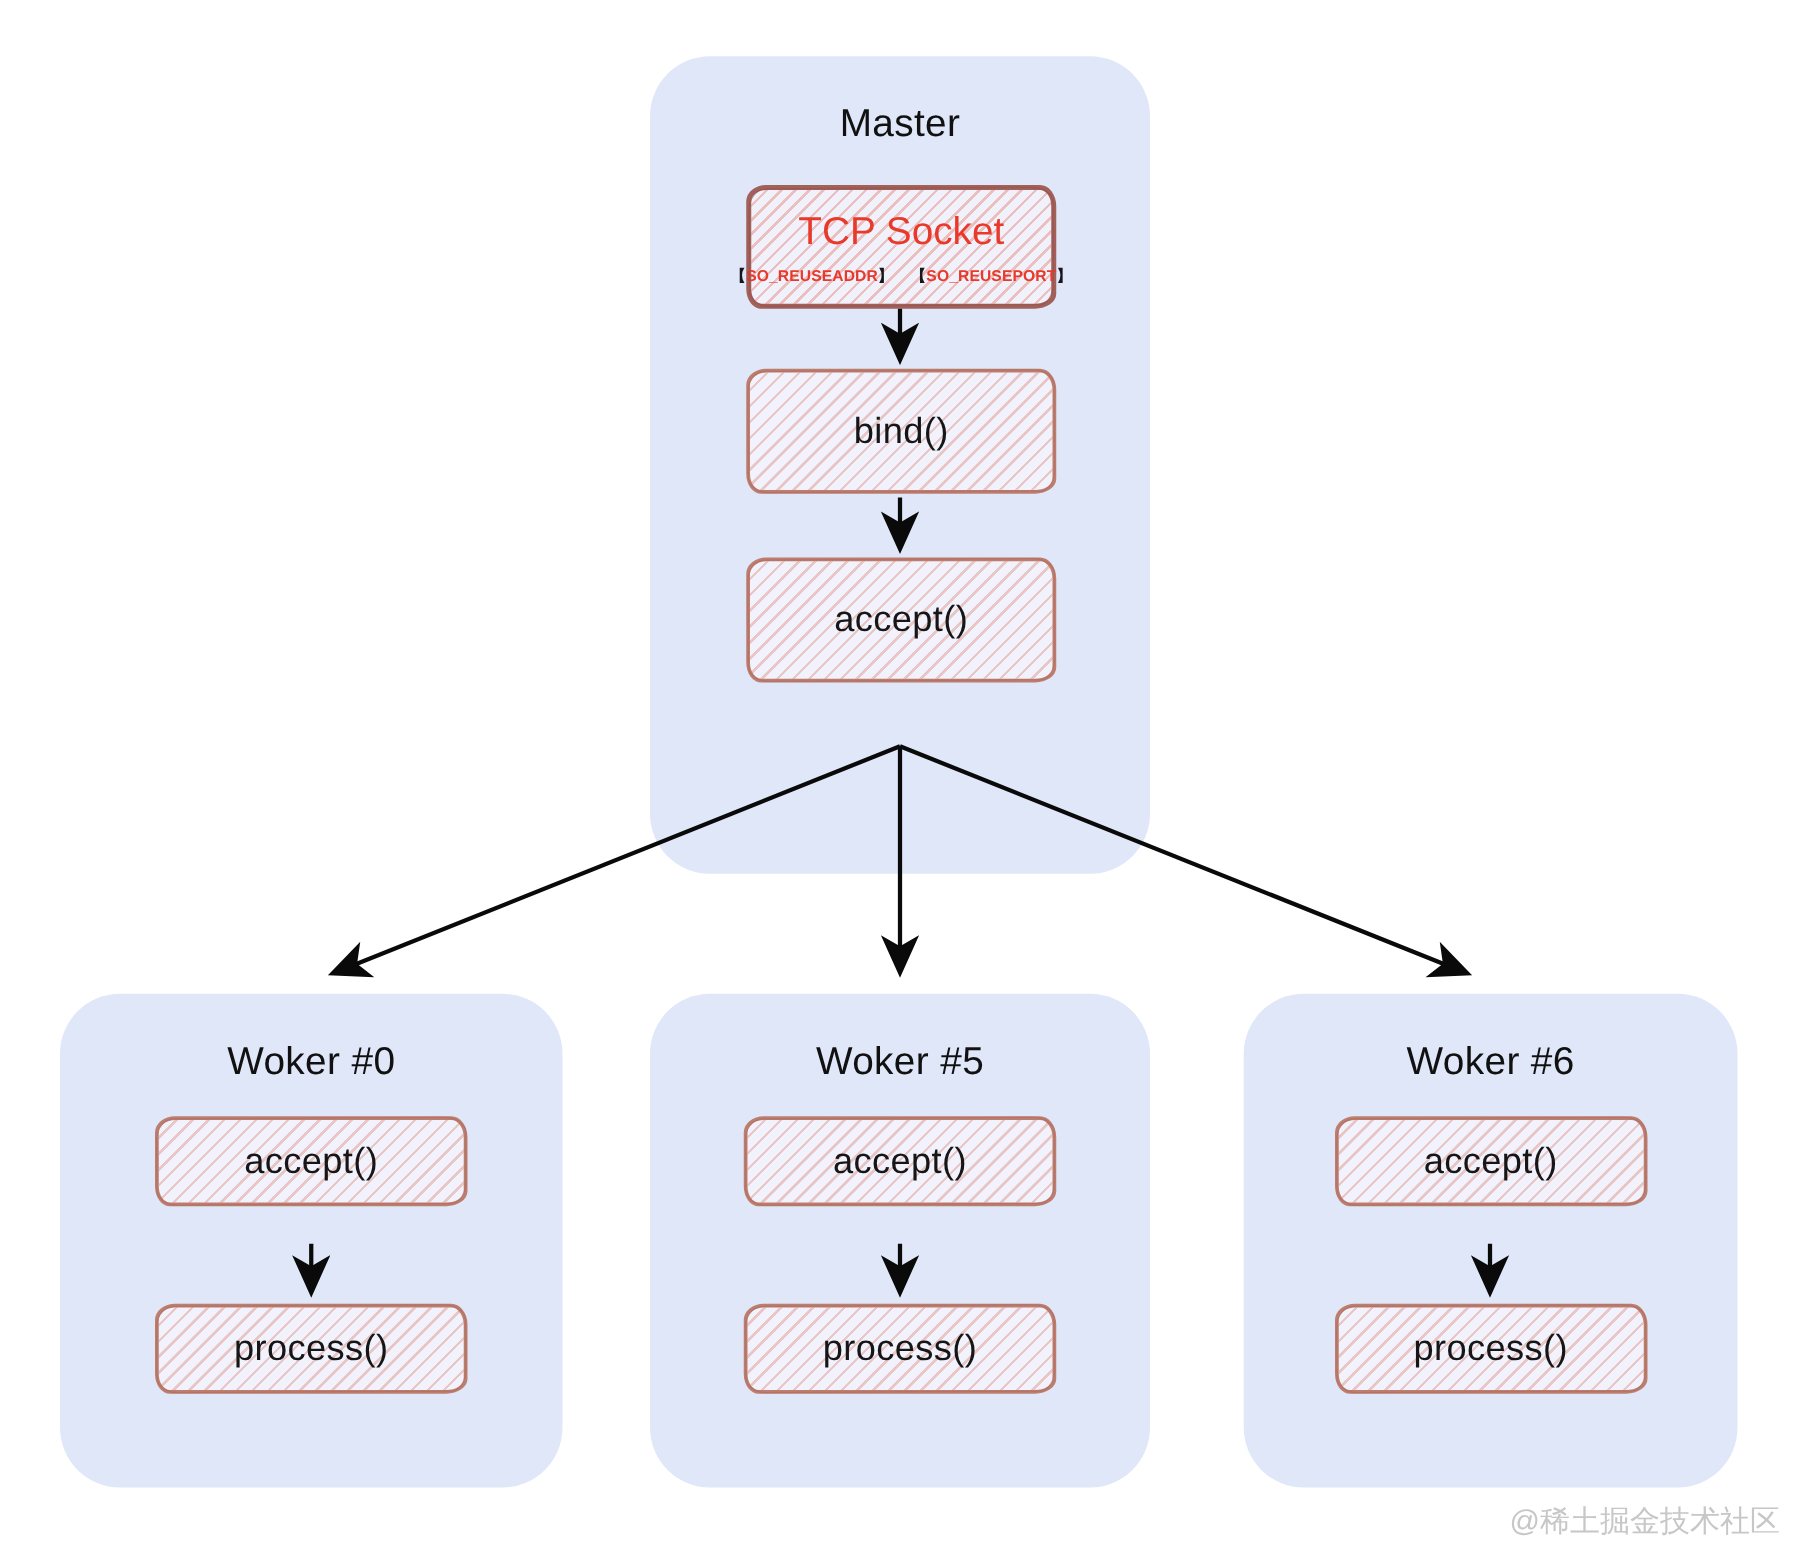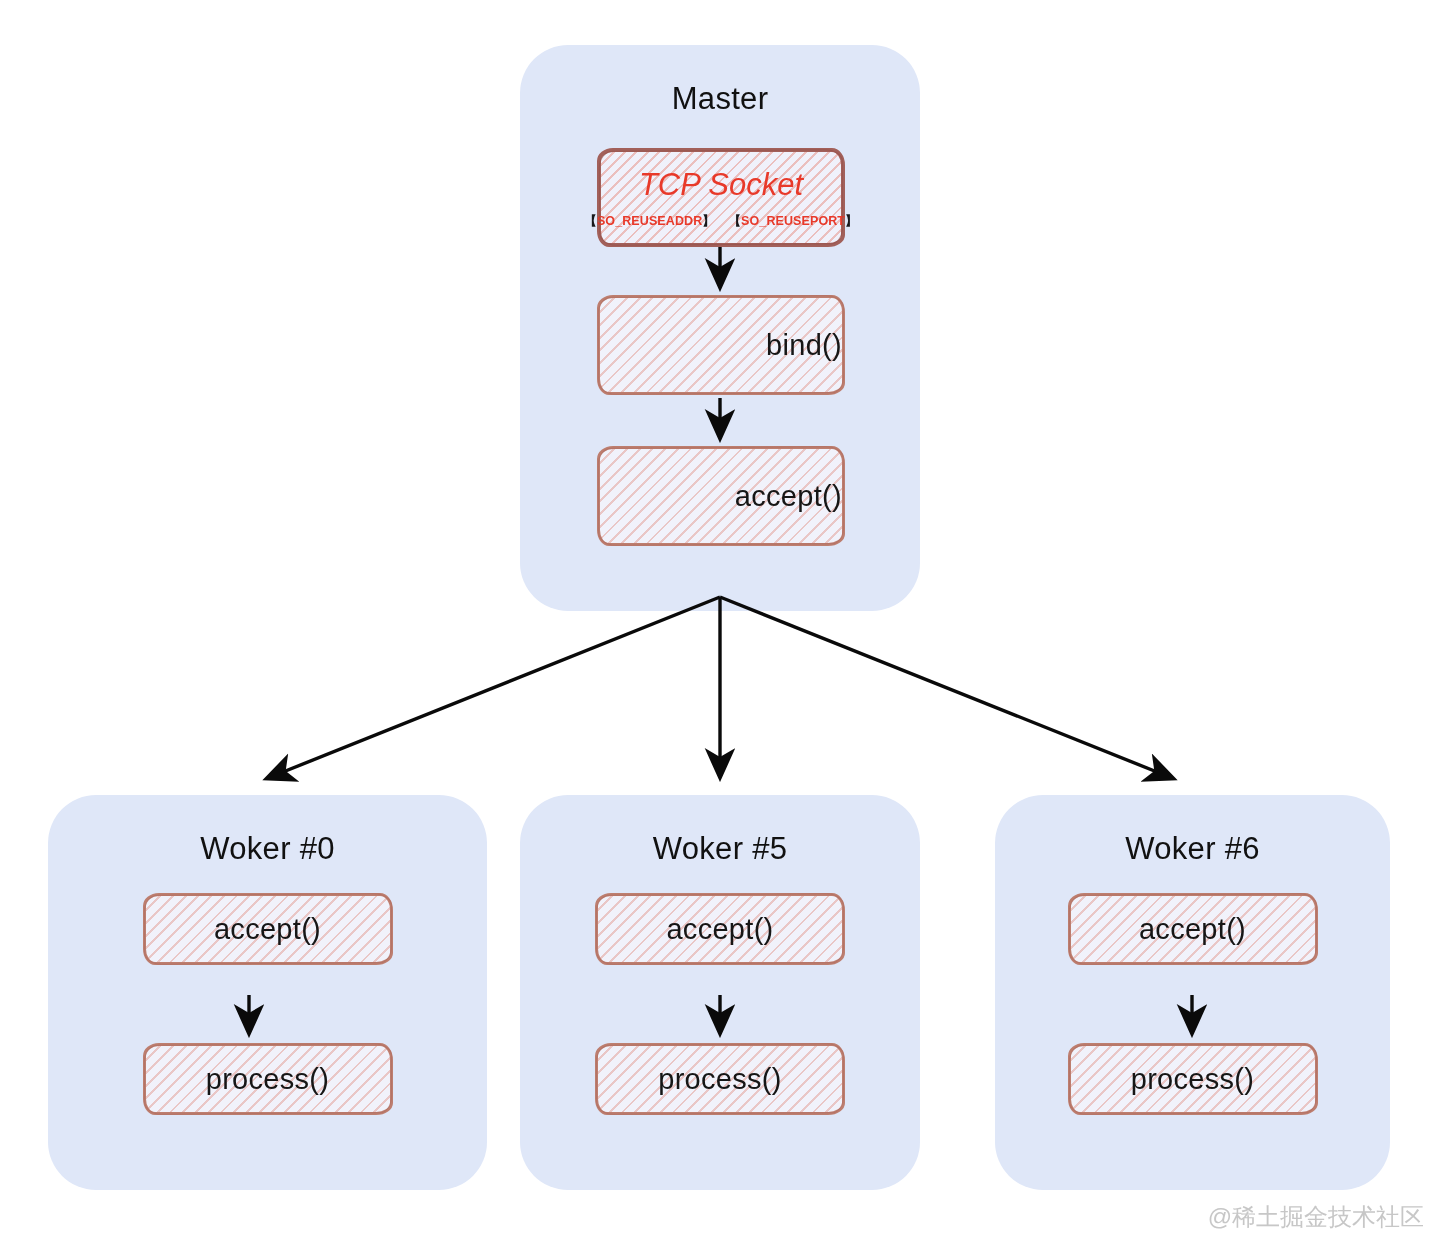--- a/index.html
+++ b/index.html
@@ -24,22 +24,22 @@
     pointer-events: none;
     z-index: 3;
   }
   
   .group {
     position: absolute;
     background: #dfe7f8;
     border-radius: 48px;
     z-index: 1;
   }
-  #master-group   { left: 520px; top: 45px;  width: 400px; height: 566px; }
-  #worker-0-group { left: 48px;  top: 795px; width: 402px; height: 395px; padding-left: 37px; }
+  #master-group   { left: 520px; top: 45px;  width: 400px; height: 654px; }
+  #worker-0-group { left: 48px;  top: 795px; width: 402px; height: 395px; }
   #worker-1-group { left: 520px; top: 795px; width: 400px; height: 395px; }
   #worker-2-group { left: 995px; top: 795px; width: 395px; height: 395px; }
 
   .group-title {
     position: absolute;
     left: 0; right: 0;
     top: 36px;
     text-align: center;
     font-size: 31px;
     color: #111111;
@@ -74,21 +74,21 @@
     transform: rotate(-0.35deg);
     pointer-events: none;
   }
   .box-label {
     font-size: 29px;
     color: #161616;
     letter-spacing: 0.3px;
   }
 
   
-  .master-step { left: 77px; width: 248px; height: 100px; align-items: flex-end; }
+  .master-step { left: 77px; width: 248px; height: 100px; }
   #master-step-0 { top: 250px; }
   #master-step-1 { top: 401px; }
 
   
   #tcp-socket-box {
     left: 77px;
     top: 103px;
     width: 248px;
     height: 99px;
     border: 4px solid #a2605a;
@@ -100,21 +100,20 @@
         rgba(0,0,0,0) 8px),
       #f0f1fb;
   }
   #tcp-socket-box::after {
     border-color: rgba(148, 80, 73, 0.6);
   }
   .tcp-label {
     font-size: 31px;
     color: #e8392a;
     margin-top: 2px;
-    font-style: italic;
   }
   .tcp-opts {
     margin-top: 10px;
     font-size: 12.5px;
     font-weight: bold;
     white-space: nowrap;
     letter-spacing: 0.1px;
   }
   .tcp-opts .opt + .opt { margin-left: 10px; }
   .tcp-opts .bracket  { color: #17171a; }

